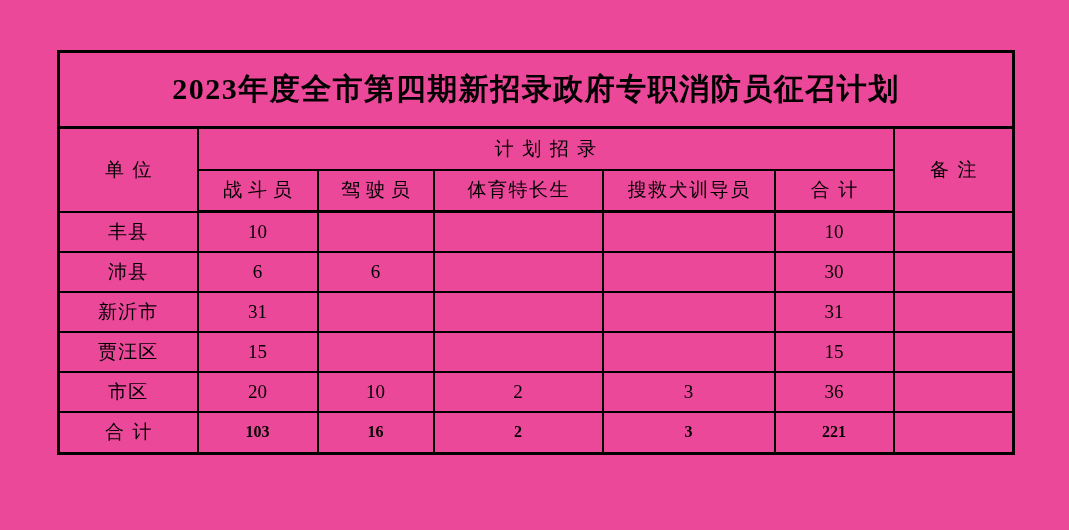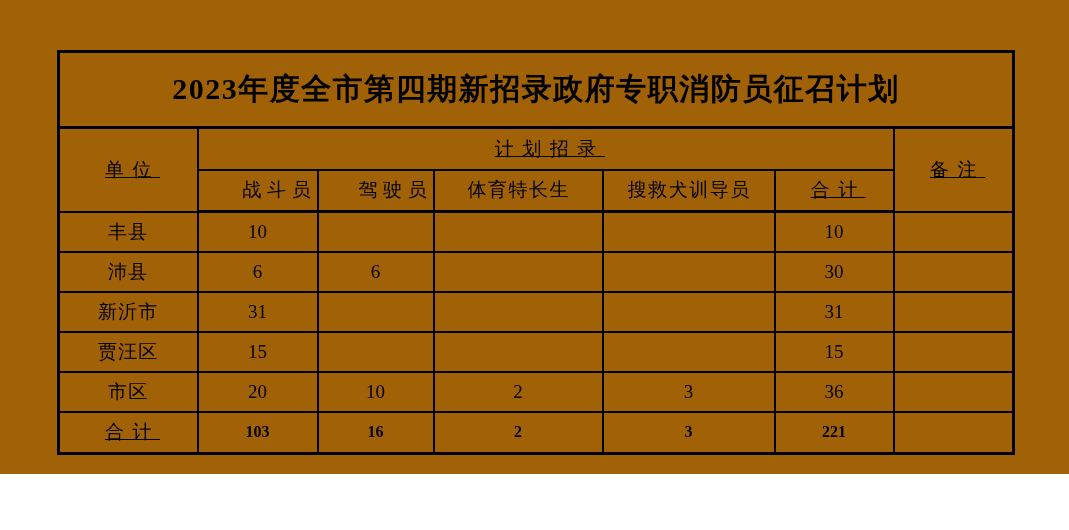--- a/index.html
+++ b/index.html
@@ -1,20 +1,20 @@
 <!DOCTYPE html>
 <html><head>
 <meta charset="utf-8">
 <style>
   html, body { margin: 0; padding: 0; background: #ffffff; }
   .page {
     position: relative;
     width: 1069px;
-    height: 474px;
-    background: #a16207;
+    height: 530px;
+    background: #ec4899;
     color: #000000;
     font-family: "Liberation Serif", "DejaVu Serif", serif;
     overflow: hidden;
   }
   table.plan {
     position: absolute;
     left: 57px;
     top: 50px;
     width: 955px;
     border-collapse: collapse;
@@ -36,22 +36,22 @@
     font-size: 30px;
     font-weight: bold;
     letter-spacing: 1.5px;
     border-bottom: 3px solid #000000;
   }
   tr.hdr1 { height: 42px; }
   tr.hdr2 { height: 42px; }
   tr.hdr2 td { border-bottom: 3px solid #000000; }
   tr.data { height: 40px; }
   tr.total { height: 42px; }
-  .ls45 { letter-spacing: 0.45em; text-indent: 0.45em; text-decoration: underline; }
-  .ls30 { letter-spacing: 0.30em; text-indent: 0.30em; text-align: right; }
+  .ls45 { letter-spacing: 0.45em; text-indent: 0.45em; }
+  .ls30 { letter-spacing: 0.30em; text-indent: 0.30em; }
   .ls08 { letter-spacing: 0.08em; text-indent: 0.08em; font-family: Liberation Mono, monospace; }
   .unit-label { letter-spacing: 0.06em; }
   tr.total td.num { font-weight: bold; font-size: 16px; }
 </style>
 </head>
 <body>
 
 <div class="page">
   <table class="plan">
     <colgroup>

